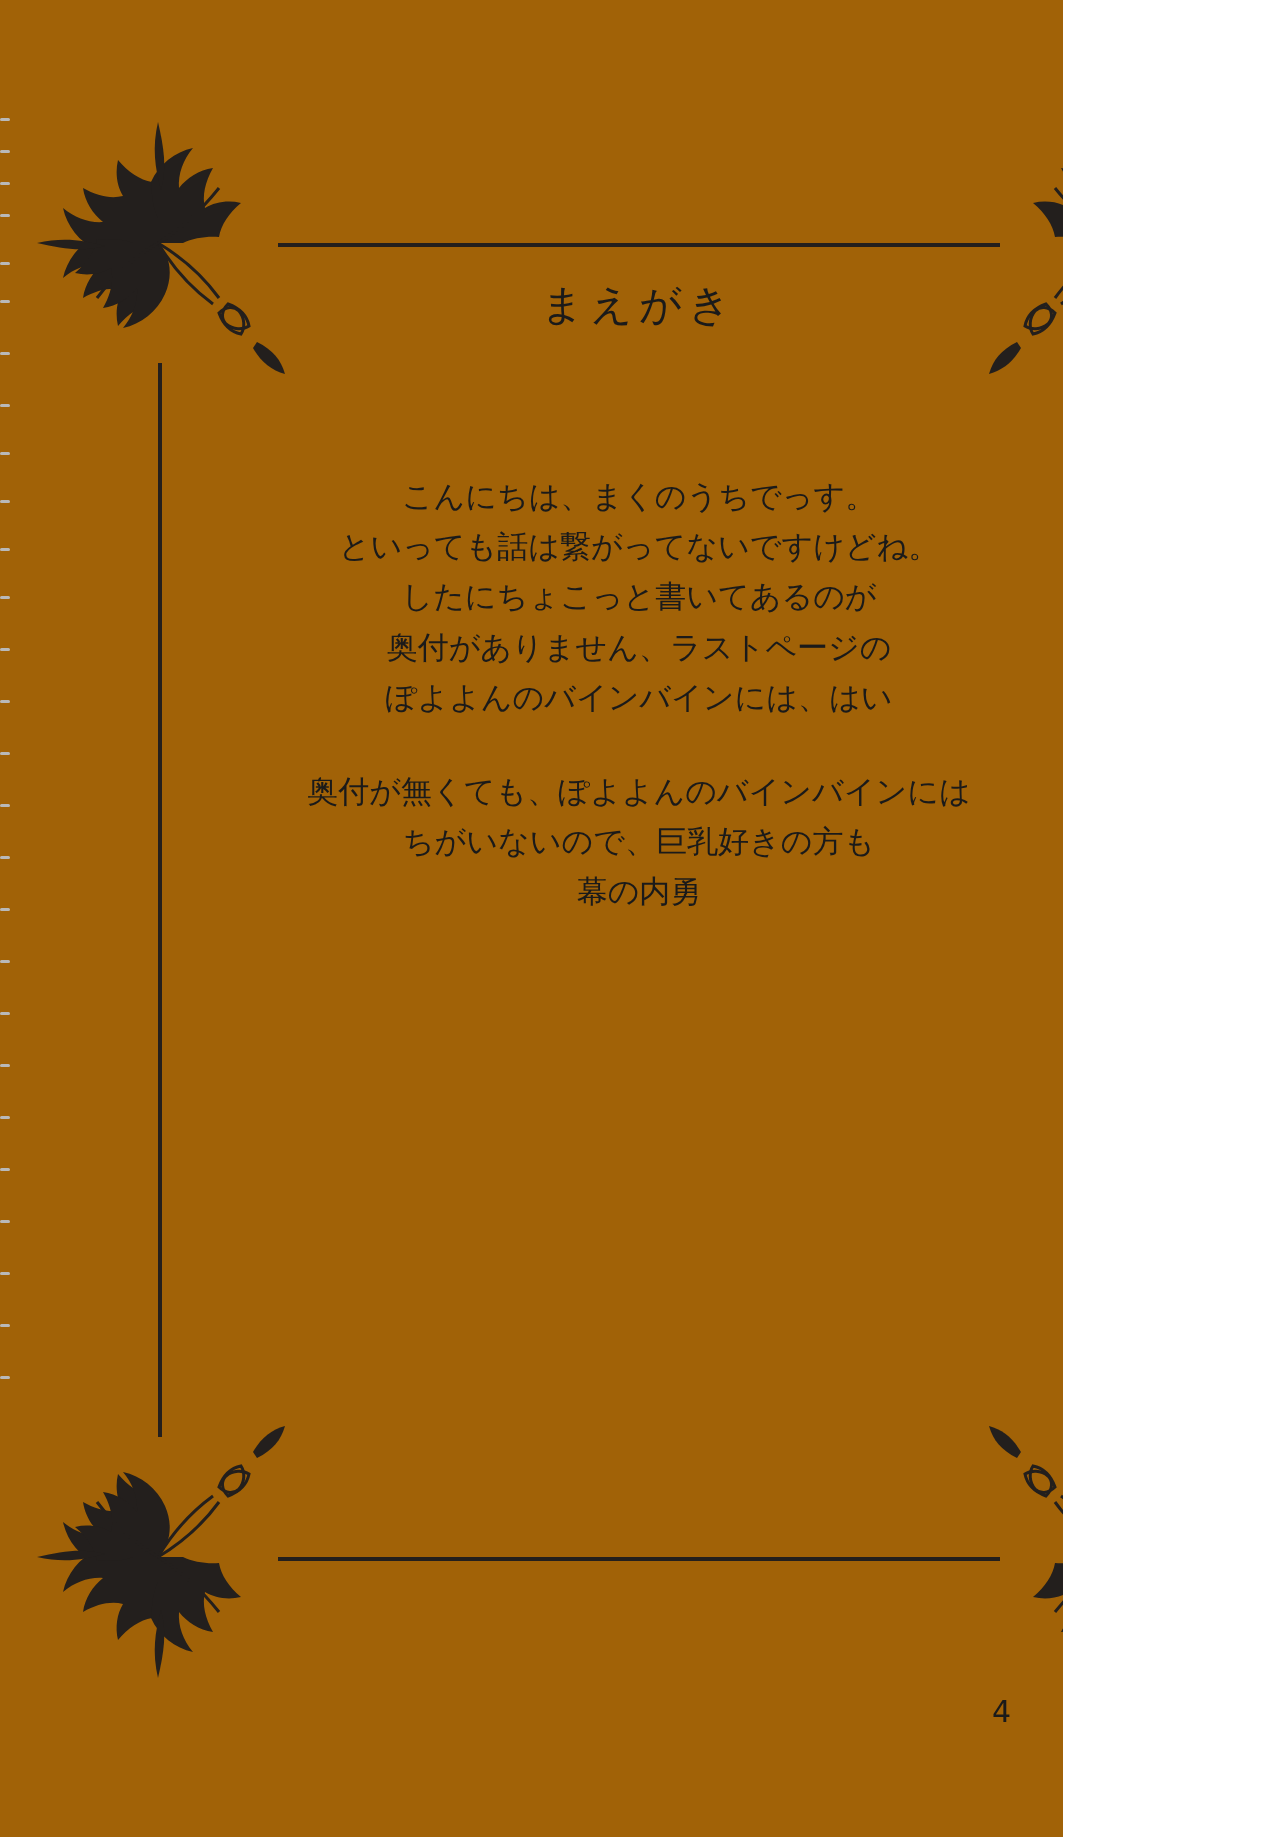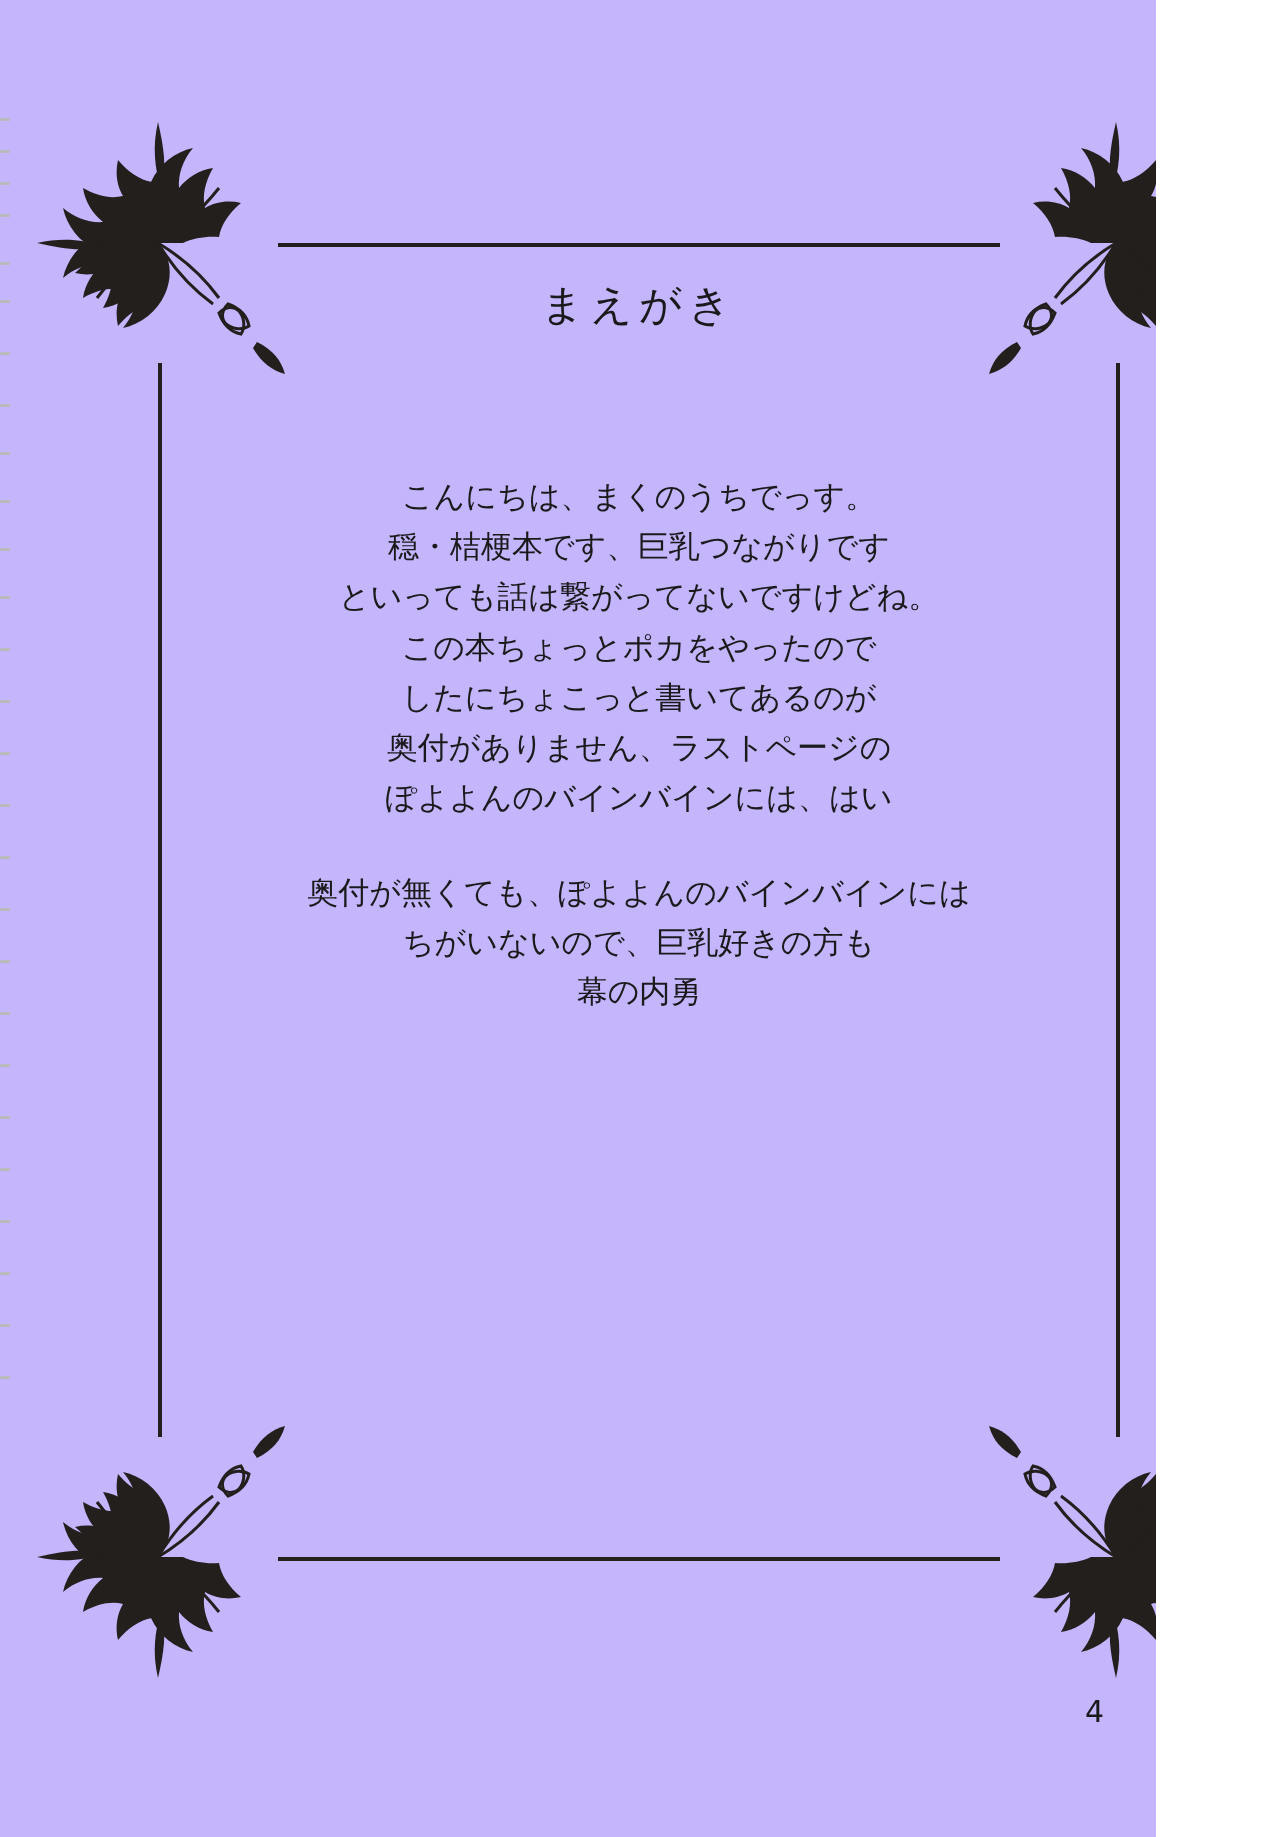--- a/index.html
+++ b/index.html
@@ -2,23 +2,23 @@
 <html><head>
 <meta charset="utf-8">
 <style>
   html, body {
     margin: 0;
     padding: 0;
     background: #ffffff;
   }
   .page {
     position: relative;
-    width: 1156px;
+    width: 1063px;
     height: 1837px;
-    background: #c4b5fd;
+    background: #a16207;
     overflow: hidden;
     font-family: "DejaVu Sans", sans-serif;
     color: #1a1a1a;
   }
 
   
   .scan-edge {
     position: absolute;
     left: 0;
     top: 0;
@@ -239,23 +239,21 @@
           <path d="M14 135 C40 141 60 144 82 138 C60 132 40 129 14 135 Z"></path>
           <path d="M234 234 C250 242 258 252 262 266 C248 262 238 254 230 240 Z"></path>
         </g>
       </svg>
     </div>
 
     <div class="title">まえがき</div>
 
     <div class="body-block">
       <p>こんにちは、まくのうちでっす。</p>
-      <p>穏・桔梗本です、巨乳つながりです</p>
       <p>といっても話は繋がってないですけどね。</p>
-      <p>この本ちょっとポカをやったので</p>
       <p>したにちょこっと書いてあるのが</p>
       <p>奥付がありません、ラストページの</p>
       <p>ぽよよんのバインバインには、はい</p>
 
       <div class="para-gap"></div>
 
       <p>奥付が無くても、ぽよよんのバインバインには</p>
       <p>ちがいないので、巨乳好きの方も</p>
 
       <p class="sign">幕の内勇</p>

